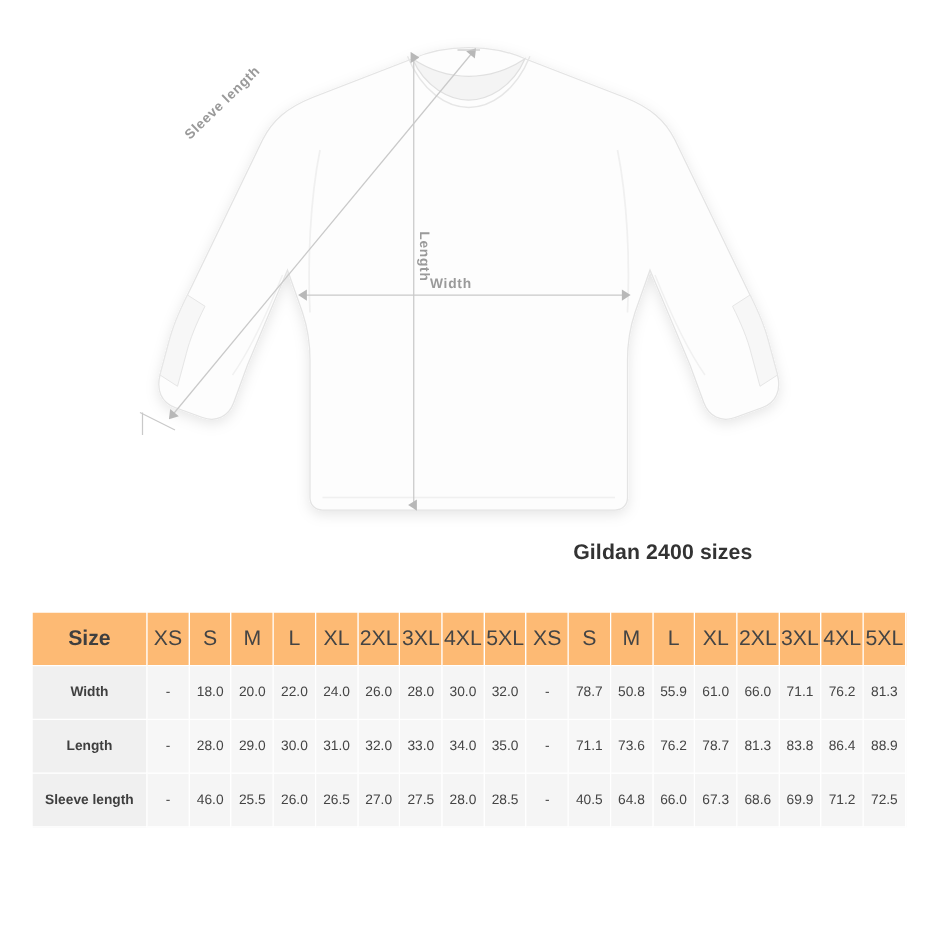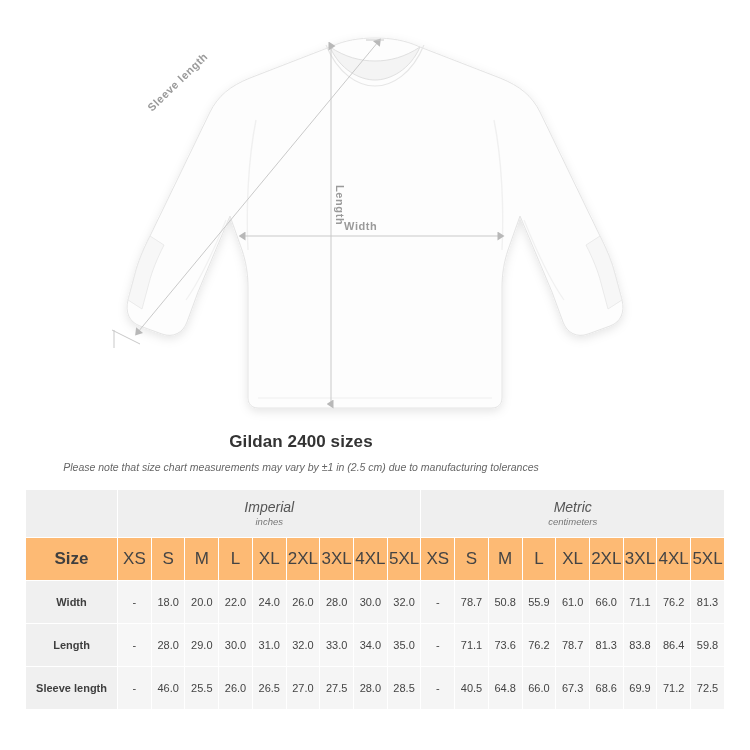--- a/index.html
+++ b/index.html
@@ -37,21 +37,21 @@
     letter-spacing: 0.6px;
     font-weight: 600;
   }
 
   
   #title-block {
     position: absolute;
     left: 0;
     top: 432px;
     width: 602px;
-    text-align: center;
+    text-align: right;
   }
   #chart-title {
     font-size: 17px;
     font-weight: bold;
     color: #333333;
     margin: 0;
     letter-spacing: 0.1px;
   }
   #chart-note {
     font-size: 10.5px;
@@ -224,42 +224,30 @@
 
       <g>
         <line x1="243" y1="236" x2="500" y2="236" stroke="#c9c9c9" stroke-width="1" marker-start="url(#arrL)" marker-end="url(#arrR)"></line>
         <text class="diag-label" x="344" y="230">Width</text>
       </g>
     </svg>
   </div>
 
   <div id="title-block">
     <div id="chart-title">Gildan 2400 sizes</div>
-    <div id="chart-note">Please note that size chart measurements may vary by ±1 in (2.5 cm) due to manufacturing tolerances</div>
   </div>
 
   <table id="size-table">
     <colgroup>
       <col style="width:92px">
       <col span="9" style="width:33.7px">
       <col span="9" style="width:33.7px">
     </colgroup>
     <tbody>
 
-      <tr>
-        <td class="label-col unit-head"></td>
-        <td class="unit-head" colspan="9">
-          <span class="unit-name">Imperial</span>
-          <span class="unit-sub">inches</span>
-        </td>
-        <td class="unit-head" colspan="9">
-          <span class="unit-name">Metric</span>
-          <span class="unit-sub">centimeters</span>
-        </td>
-      </tr>
 
       <tr class="header-row">
         <td class="label-col size-label-cell">Size</td>
         <td>XS</td>
         <td>S</td>
         <td>M</td>
         <td>L</td>
         <td>XL</td>
         <td>2XL</td>
         <td>3XL</td>
@@ -310,21 +298,21 @@
         <td>34.0</td>
         <td>35.0</td>
         <td>-</td>
         <td>71.1</td>
         <td>73.6</td>
         <td>76.2</td>
         <td>78.7</td>
         <td>81.3</td>
         <td>83.8</td>
         <td>86.4</td>
-        <td>59.8</td>
+        <td>88.9</td>
       </tr>
 
       <tr class="data-row">
         <td class="label-col row-label">Sleeve length</td>
         <td>-</td>
         <td>46.0</td>
         <td>25.5</td>
         <td>26.0</td>
         <td>26.5</td>
         <td>27.0</td>

